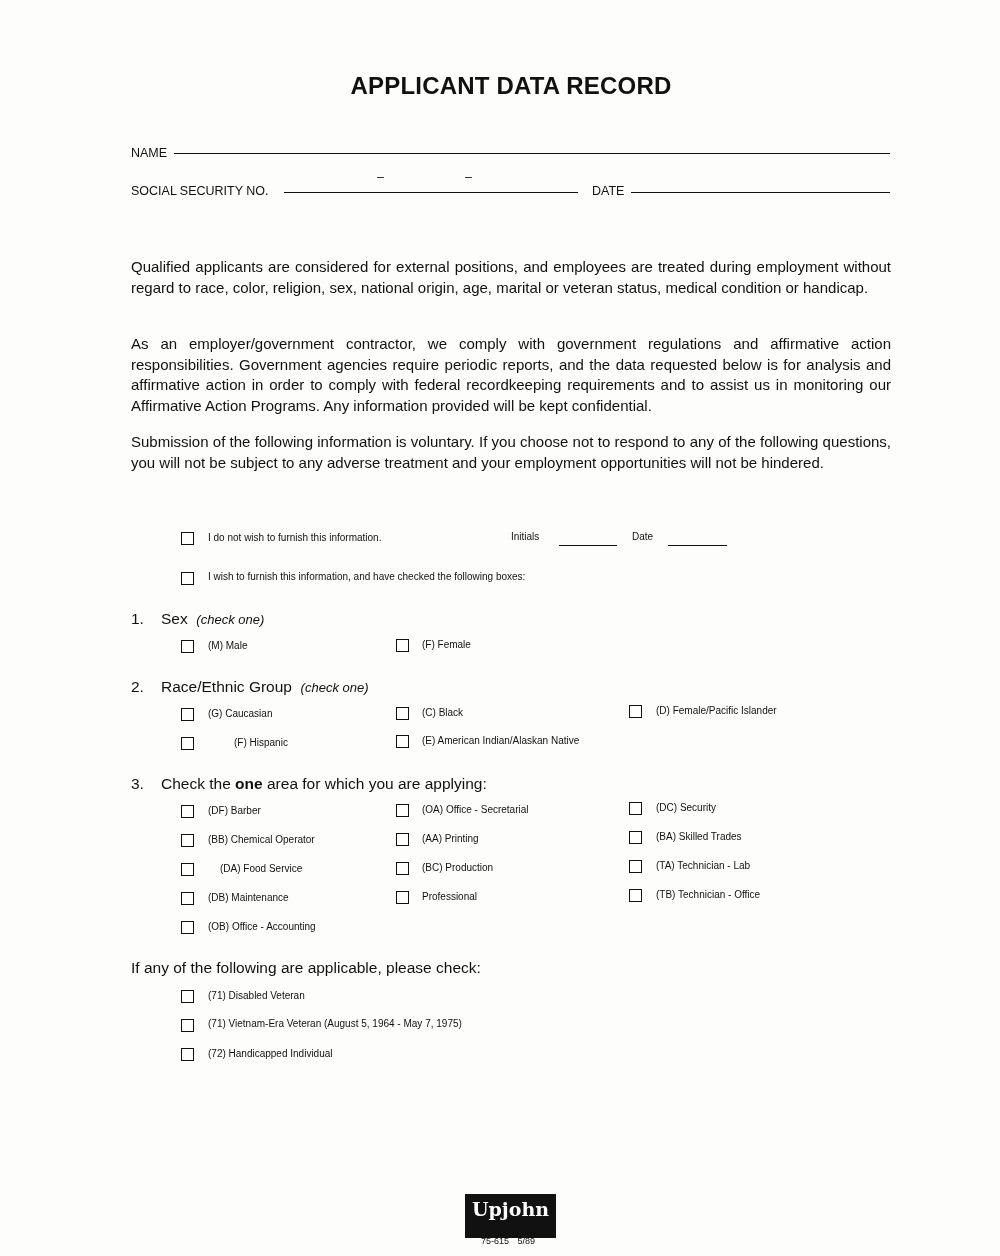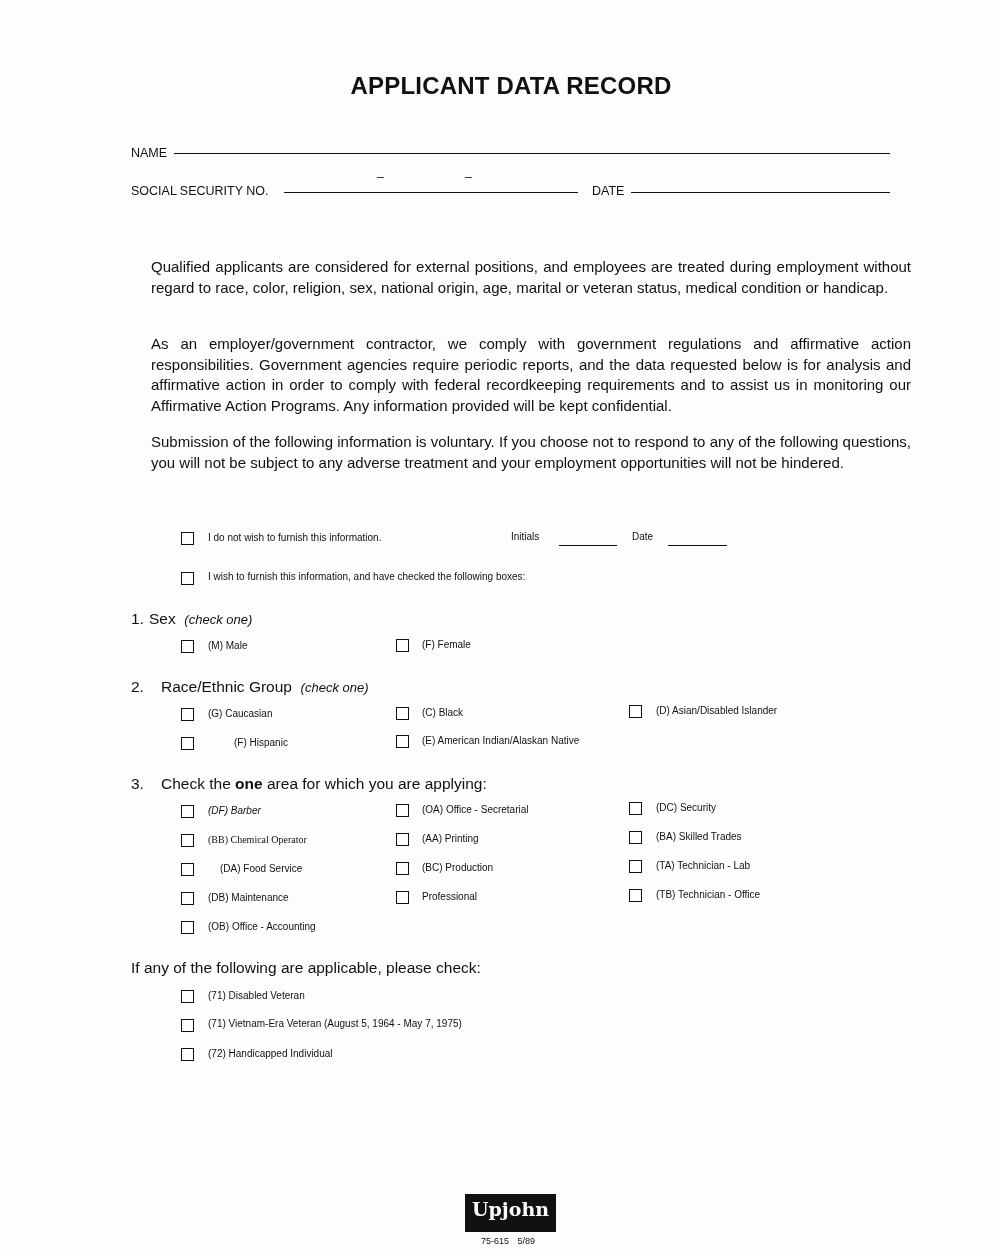--- a/index.html
+++ b/index.html
@@ -2,28 +2,28 @@
 <html><head>
 <meta charset="utf-8">
 <style>
   html, body { margin:0; padding:0; }
   body { width:1000px; height:1256px; background:#fdfdfb; position:relative; overflow:hidden;
          font-family:"Liberation Sans", sans-serif; color:#111; }
   .abs { position:absolute; }
   .title { left:0; width:1022px; top:72px; text-align:center; font-weight:bold; font-size:24px; letter-spacing:0.2px; }
   .lbl { font-size:12.5px; }
   .line { border-bottom:1.5px solid #111; height:0; }
-  .para { left:131px; width:760px; font-size:15px; line-height:20.5px; text-align:justify;margin-left:20px; }
+  .para { left:131px; width:760px; font-size:15px; line-height:20.5px; text-align:justify; }
   .cb { width:11px; height:11px; border:1.6px solid #111; background:#fff; cursor:pointer; }
   .opt { font-size:10px; }
   .qnum { font-size:15.5px; }
   .qtxt { font-size:15.5px; }
   .it { font-style:italic; font-size:13px; }
   .u { font-weight:bold; }
-  .logo { left:465px; top:1194px; width:91px; height:38px; background:#111; color:#fff;
+  .logo { left:465px; top:1194px; width:91px; height:44px; background:#111; color:#fff;
           font-family:"DejaVu Serif", serif; font-weight:bold; font-size:19px; text-align:center; line-height:30px; }
   .formno { left:448px; top:1236px; font-size:9px; width:120px; text-align:center; word-spacing:6px; }
 </style>
 </head>
 <body>
 
 <div class="abs title">APPLICANT DATA RECORD</div>
 
 <div class="abs lbl" style="left:131px; top:146px;text-align:center;">NAME</div>
 <div class="abs line" style="left:174px; top:153px; width:716px;"></div>
@@ -43,51 +43,51 @@
 <div class="abs opt" style="left:208px; top:532px;">I do not wish to furnish this information.</div>
 <div class="abs opt" style="left:511px; top:531px;">Initials</div>
 <div class="abs line" style="left:559px; top:545px; width:58px;"></div>
 <div class="abs opt" style="left:632px; top:531px;">Date</div>
 <div class="abs line" style="left:668px; top:545px; width:59px;"></div>
 
 <div class="abs cb" style="left:181px; top:572px;"></div>
 <div class="abs opt" style="left:208px; top:571px;">I wish to furnish this information, and have checked the following boxes:</div>
 
 <div class="abs qnum" style="left:131px; top:610px;">1.</div>
-<div class="abs qtxt" style="left:149px; top:610px;"><span>Sex</span>&nbsp; <span class="it">(check one)</span></div>
+<div class="abs qtxt" style="left:161px; top:610px;"><span>Sex</span>&nbsp; <span class="it">(check one)</span></div>
 <div class="abs cb" style="left:181px; top:640px;"></div>
 <div class="abs opt" style="left:208px; top:640px;">(M) Male</div>
 <div class="abs cb" style="left:396px; top:639px;"></div>
 <div class="abs opt" style="left:422px; top:639px;">(F) Female</div>
 
 <div class="abs qnum" style="left:131px; top:678px;">2.</div>
 <div class="abs qtxt" style="left:161px; top:678px;"><span>Race/Ethnic Group</span>&nbsp; <span class="it">(check one)</span></div>
 <div class="abs cb" style="left:181px; top:708px;"></div>
 <div class="abs opt" style="left:208px; top:708px;">(G) Caucasian</div>
 <div class="abs cb" style="left:396px; top:707px;"></div>
 <div class="abs opt" style="left:422px; top:707px;">(C) Black</div>
 <div class="abs cb" style="left:629px; top:705px;"></div>
-<div class="abs opt" style="left:656px; top:705px;">(D) Asian/Disabled Islander</div>
+<div class="abs opt" style="left:656px; top:705px;">(D) Female/Pacific Islander</div>
 <div class="abs cb" style="left:181px; top:737px;"></div>
 <div class="abs opt" style="left:208px; top:737px;margin-left:26px;">(F) Hispanic</div>
 <div class="abs cb" style="left:396px; top:735px;"></div>
 <div class="abs opt" style="left:422px; top:735px;text-align:right;">(E) American Indian/Alaskan Native</div>
 
 <div class="abs qnum" style="left:131px; top:775px;">3.</div>
 <div class="abs qtxt" style="left:161px; top:775px;"><span>Check the</span> <span class="u">one</span> <span>area for which you are applying:</span></div>
 
 <div class="abs cb" style="left:181px; top:805px;"></div>
-<div class="abs opt" style="left:208px; top:805px;font-style:italic;">(DF) Barber</div>
+<div class="abs opt" style="left:208px; top:805px;">(DF) Barber</div>
 <div class="abs cb" style="left:396px; top:804px;"></div>
 <div class="abs opt" style="left:422px; top:804px;">(OA) Office - Secretarial</div>
 <div class="abs cb" style="left:629px; top:802px;"></div>
 <div class="abs opt" style="left:656px; top:802px;">(DC) Security</div>
 
 <div class="abs cb" style="left:181px; top:834px;"></div>
-<div class="abs opt" style="left:208px; top:834px;font-family:Liberation Serif, serif;">(BB) Chemical Operator</div>
+<div class="abs opt" style="left:208px; top:834px;">(BB) Chemical Operator</div>
 <div class="abs cb" style="left:396px; top:833px;"></div>
 <div class="abs opt" style="left:422px; top:833px;">(AA) Printing</div>
 <div class="abs cb" style="left:629px; top:831px;"></div>
 <div class="abs opt" style="left:656px; top:831px;">(BA) Skilled Trades</div>
 
 <div class="abs cb" style="left:181px; top:863px;"></div>
 <div class="abs opt" style="left:208px; top:863px;margin-left:12px;">(DA) Food Service</div>
 <div class="abs cb" style="left:396px; top:862px;"></div>
 <div class="abs opt" style="left:422px; top:862px;">(BC) Production</div>
 <div class="abs cb" style="left:629px; top:860px;"></div>

